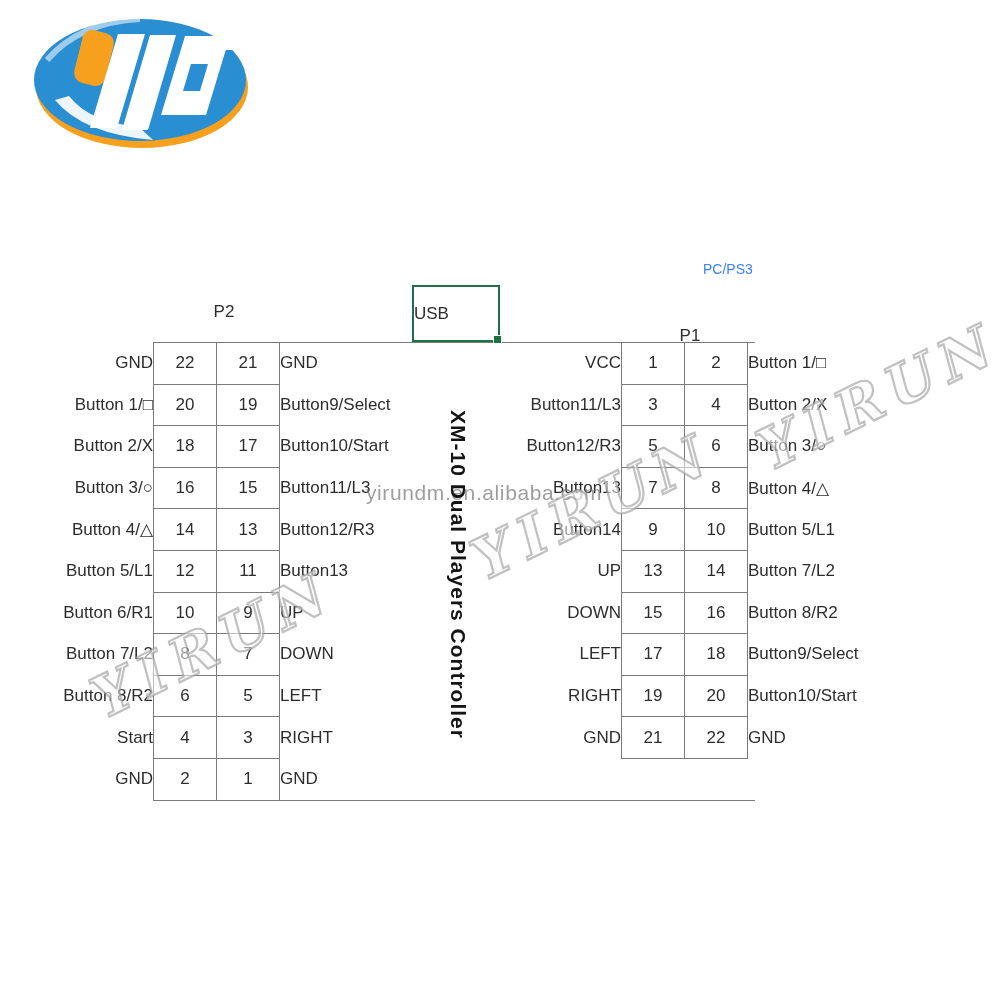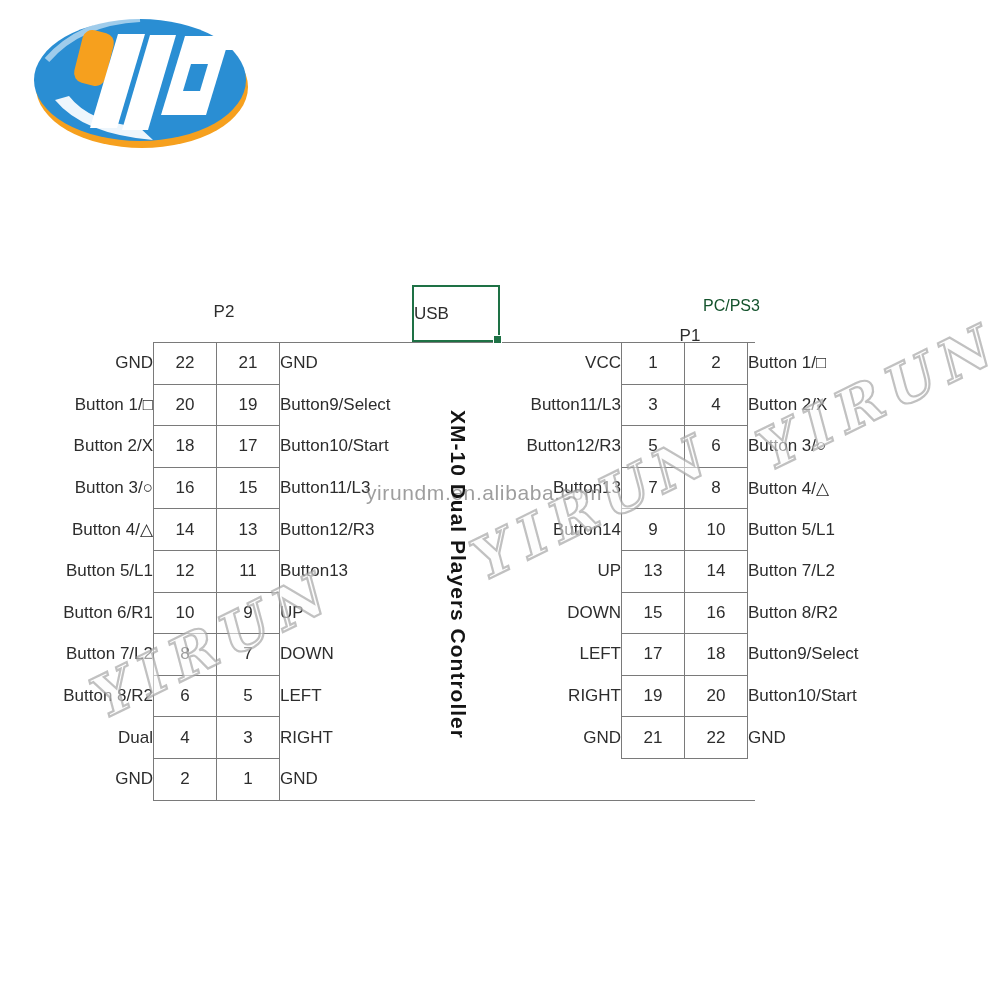--- a/index.html
+++ b/index.html
@@ -3,21 +3,21 @@
 <meta charset="utf-8">
 <style>
   html,body{margin:0;padding:0;}
   body{
     width:1000px;height:1000px;position:relative;background:#ffffff;
     font-family:"Liberation Sans",sans-serif;color:#2d2d2d;overflow:hidden;
   }
   
   .logo{position:absolute;left:25px;top:8px;width:230px;height:150px;}
   
-  .pcps3{position:absolute;left:703px;top:261px;font-size:16px;color:#14532d;margin-top:36px;}
+  .pcps3{position:absolute;left:703px;top:261px;font-size:14px;color:#3b82f6;}
   .p2{position:absolute;left:198px;top:302px;width:52px;text-align:center;font-size:17px;}
   .p1{position:absolute;left:664px;top:302px;width:52px;text-align:center;font-size:17px;margin-top:24px;}
   
   .usb-box{
     position:absolute;left:412px;top:285px;width:84px;height:53px;
     border:2px solid #1e7145;background:#ffffff;z-index:4;
     display:flex;align-items:center;font-size:17px;color:#2d2d2d;
   }
   .usb-handle{
     position:absolute;right:-4px;bottom:-4px;width:7px;height:7px;
@@ -143,21 +143,21 @@
         <td class="num">7</td>
         <td class="lbl-r">DOWN</td>
       </tr>
       <tr>
         <td class="lbl-l">Button 8/R2</td>
         <td class="num">6</td>
         <td class="num">5</td>
         <td class="lbl-r">LEFT</td>
       </tr>
       <tr>
-        <td class="lbl-l">Dual</td>
+        <td class="lbl-l">Start</td>
         <td class="num">4</td>
         <td class="num">3</td>
         <td class="lbl-r">RIGHT</td>
       </tr>
       <tr>
         <td class="lbl-l">GND</td>
         <td class="num">2</td>
         <td class="num">1</td>
         <td class="lbl-r">GND</td>
       </tr>

